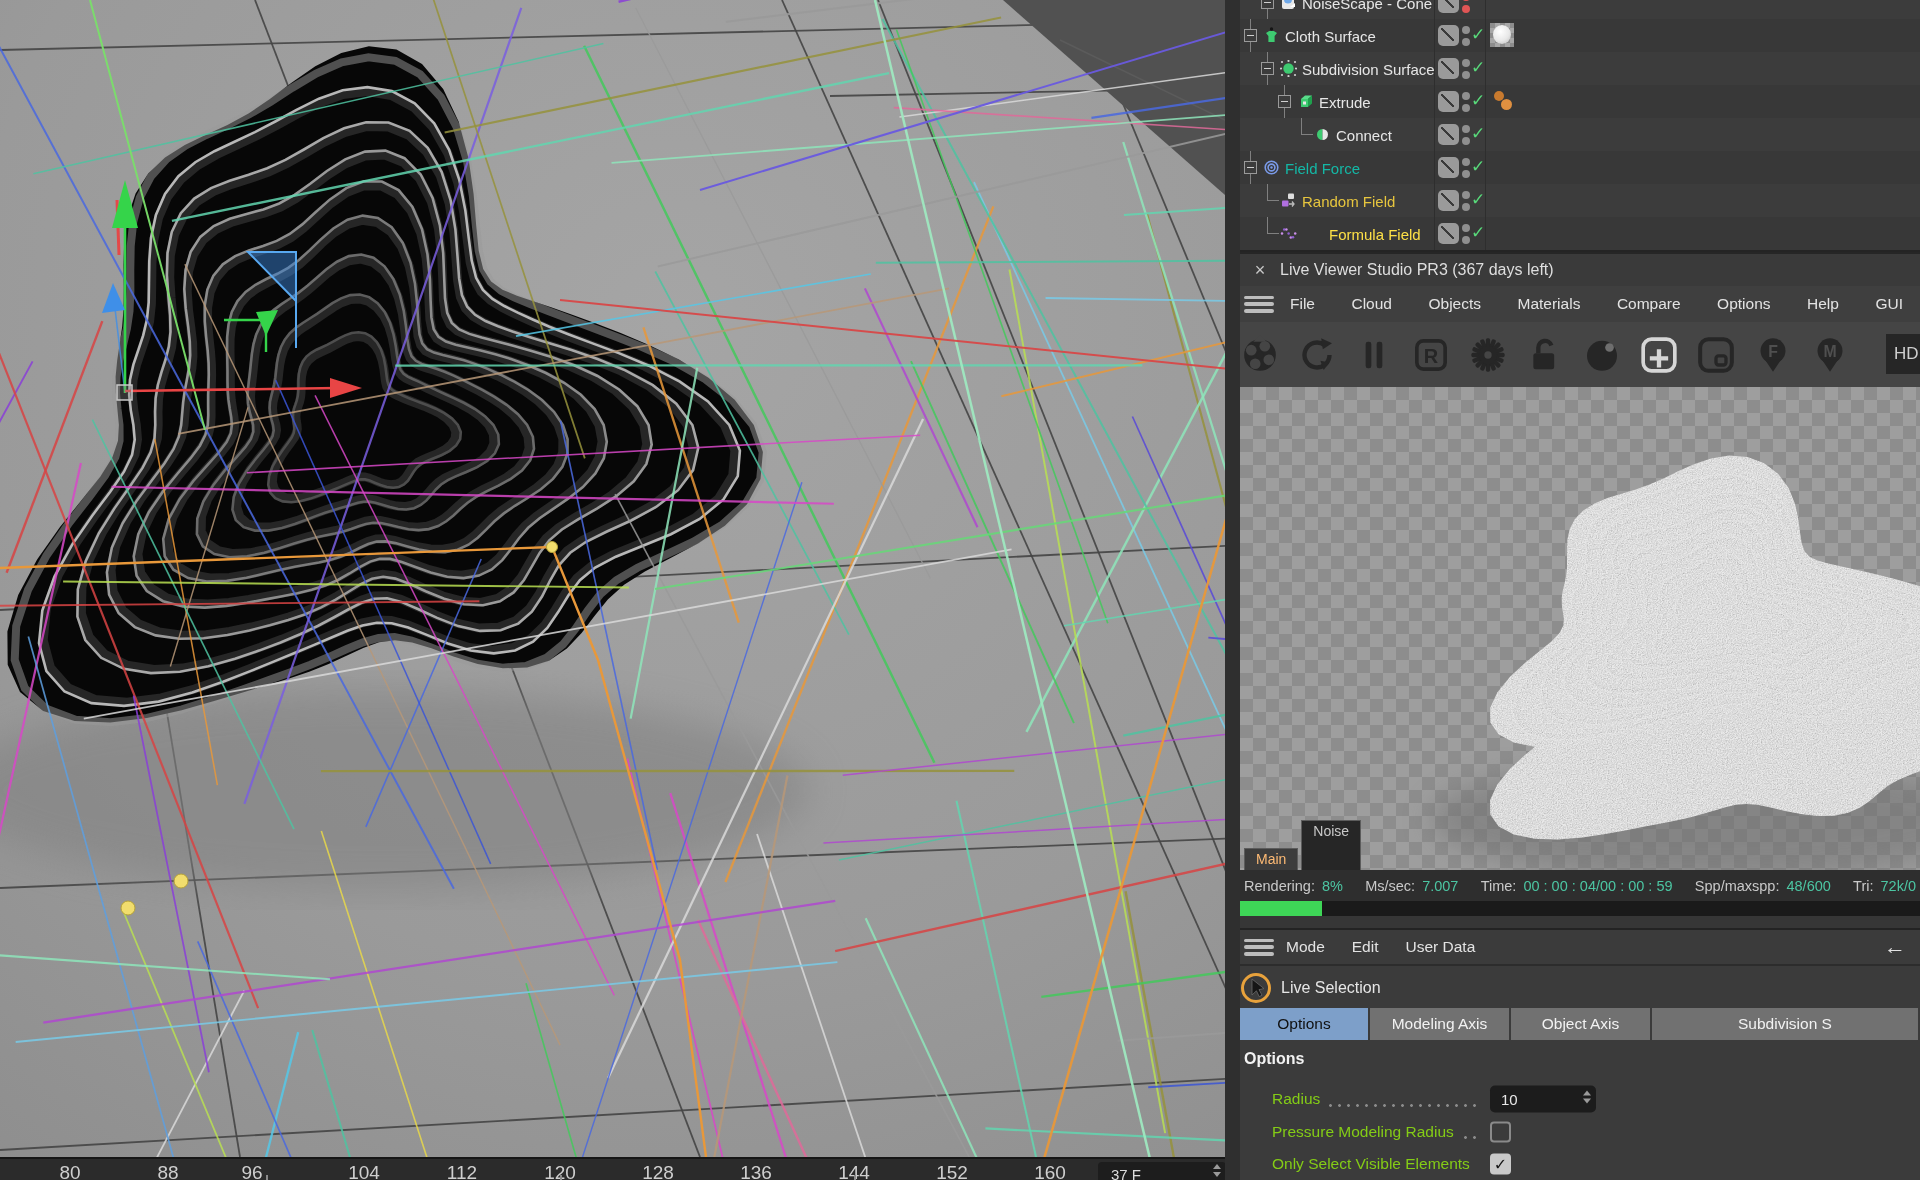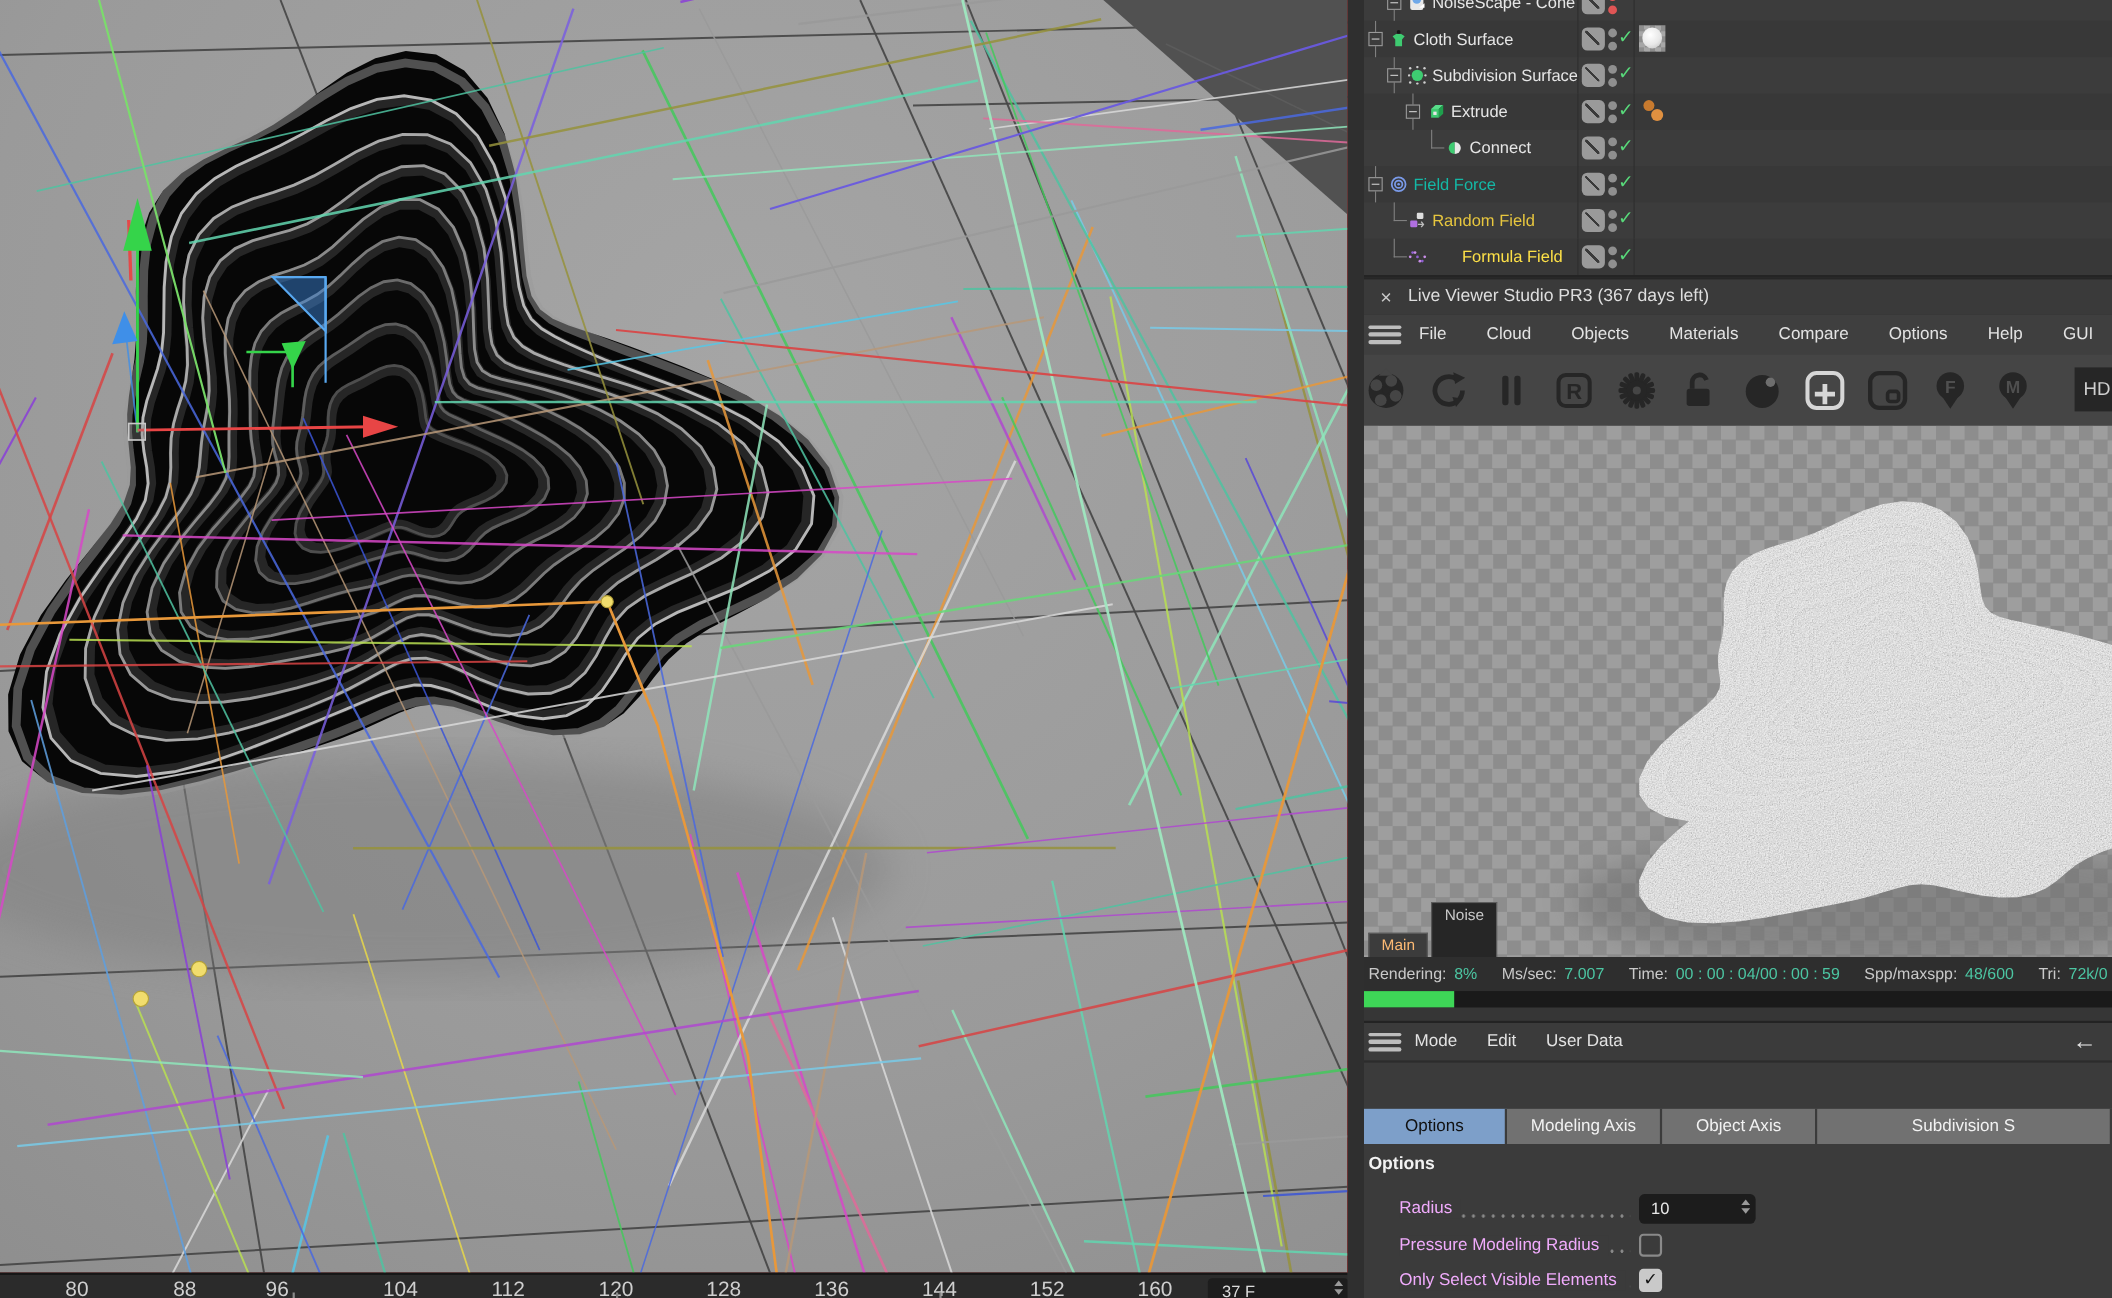--- a/index.html
+++ b/index.html
@@ -86,21 +86,21 @@
   .am-tool { position:absolute; top:38px; left:0; right:0; height:40px; display:flex; align-items:center; }
   .sel-circle { width:30px; height:30px; border:3px solid #e8a23c; border-radius:50%; margin-left:1px; position:relative; }
   .am-tool-label { color:#e6e6e6; font-size:16px; margin-left:10px; }
   .am-tabs { position:absolute; top:78px; left:0; right:0; height:32px; display:flex; background:#3b3b3b; }
   .am-tab { height:32px; display:flex; align-items:center; justify-content:center; font-size:15.5px;
     background:#717171; color:#f2f2f2; border-right:2px solid #3b3b3b; }
   .am-tab.active { background:#7d9fc9; color:#101010; }
   .am-section { position:absolute; top:120px; left:4px; color:#f2f2f2; font-size:16px; font-weight:bold; }
   .am-params { position:absolute; top:152px; left:0; right:0; }
   .param-row { position:relative; }
-  .param-label { position:absolute; left:32px; top:50%; transform:translateY(-50%); color:#f0abfc; font-size:15.5px; white-space:nowrap; }
+  .param-label { position:absolute; left:32px; top:50%; transform:translateY(-50%); color:#84cc16; font-size:15.5px; white-space:nowrap; }
   .leader { position:absolute; left:32px; width:210px; bottom:9px; height:3px;
     background-image:radial-gradient(circle, #8a8a8a 1.3px, transparent 1.5px); background-size:9px 3px; background-repeat:repeat-x; }
   .num-input { position:absolute; left:250px; top:50%; transform:translateY(-50%); width:106px; height:27px;
     background:#1c1c1c; border-radius:5px; color:#e8e8e8; font-size:15px; display:flex; align-items:center; padding-left:11px; }
   .checkbox { position:absolute; left:250px; top:50%; transform:translateY(-50%); width:21px; height:21px; border-radius:4px; }
   .checkbox.off { border:2px solid #8a8a8a; background:transparent; }
   .checkbox.on { background:#c9c9c9; color:#141414; font-size:16px; font-weight:bold; text-align:center; line-height:21px; }
 </style>
 </head>
 <body>
@@ -596,20 +596,28 @@
             <i></i>
             <i></i>
           </span>
         <span class="am-menu-items" id="am-menu-items">
             <span class="mi">Mode</span>
             <span class="mi">Edit</span>
             <span class="mi">User Data</span>
           </span>
         <span class="am-back">←</span>
       </div>
+      <div class="am-tool">
+        <span class="sel-circle">
+          <svg width="26" height="26" viewBox="0 0 26 26" style="position:absolute;left:-1px;top:-1px">
+            <polygon points="9,4 9,20 13.4,15.8 16.2,21.6 19,20.2 16,14.6 21,13.6" fill="#161616" stroke="#6a6a6a" stroke-width="0.8"></polygon>
+          </svg>
+        </span>
+        <span class="am-tool-label">Live Selection</span>
+      </div>
       <div class="am-tabs" id="am-tabs">
           <div class="am-tab active" style="width: 130px;">Options</div>
           <div class="am-tab" style="width: 141px;">Modeling Axis</div>
           <div class="am-tab" style="width: 141px;">Object Axis</div>
           <div class="am-tab" style="flex: 1 1 0%;">Subdivision S</div>
         </div>
       <div class="am-section">Options</div>
       <div class="am-params" id="am-params">
           <div class="param-row" style="height: 34px;">
             <div class="leader"></div>

